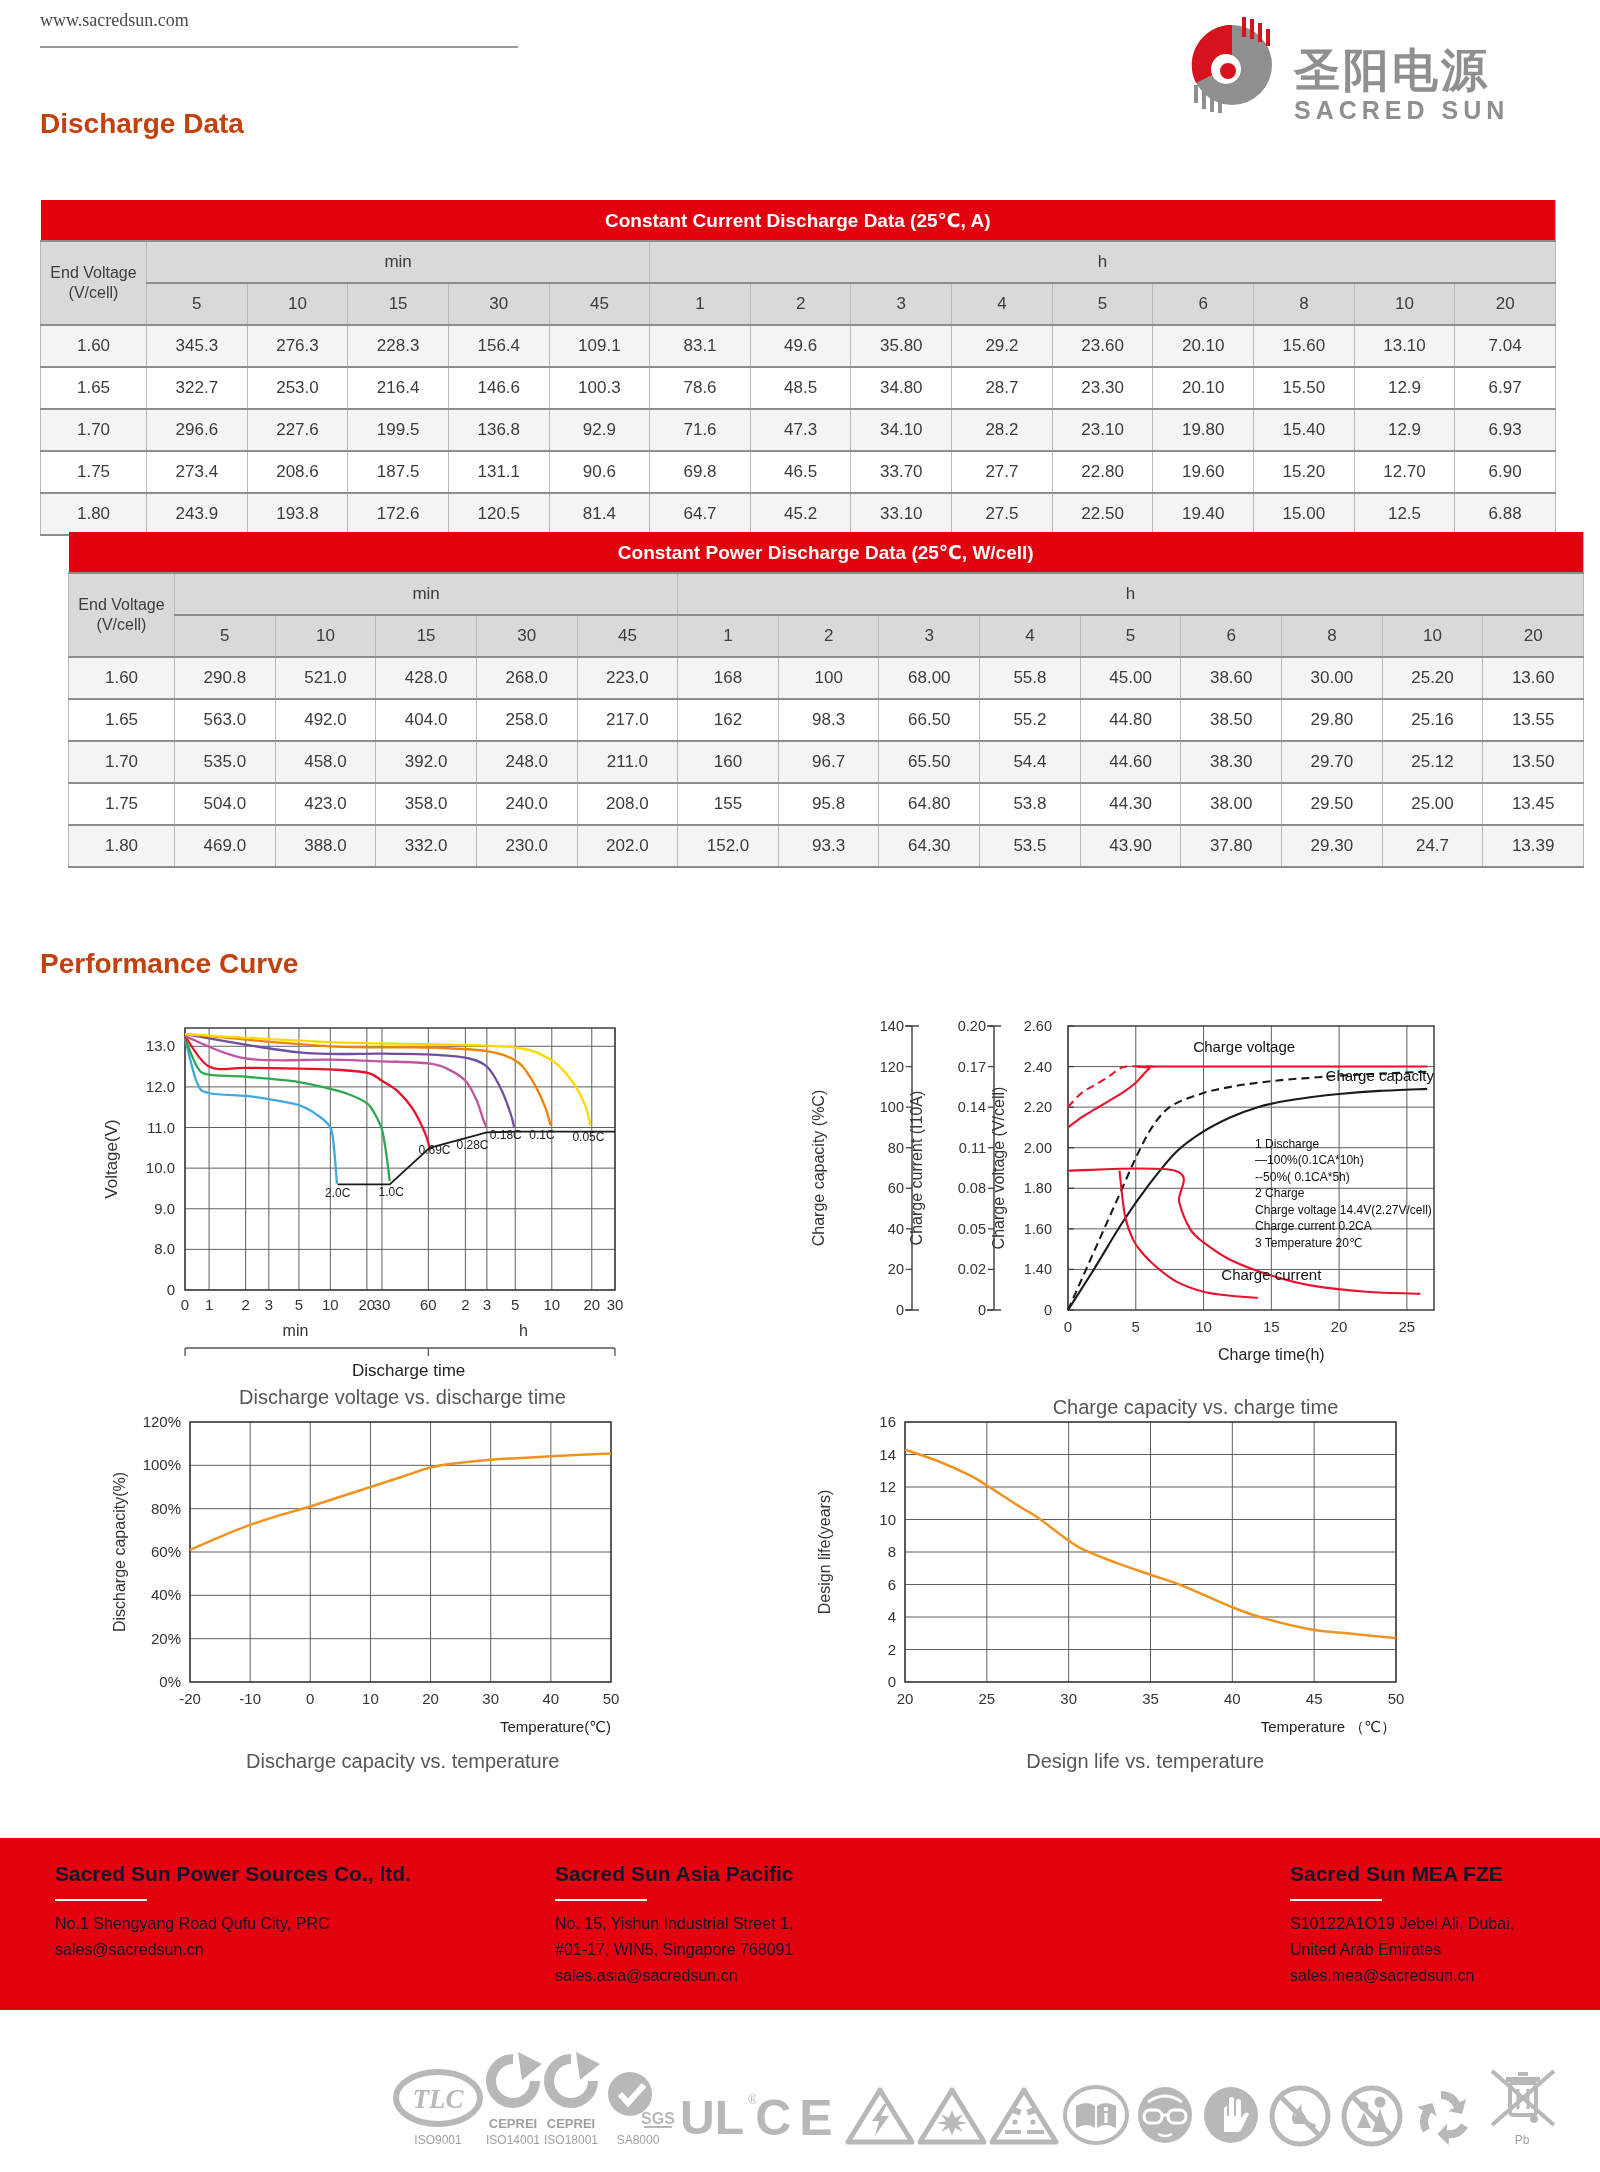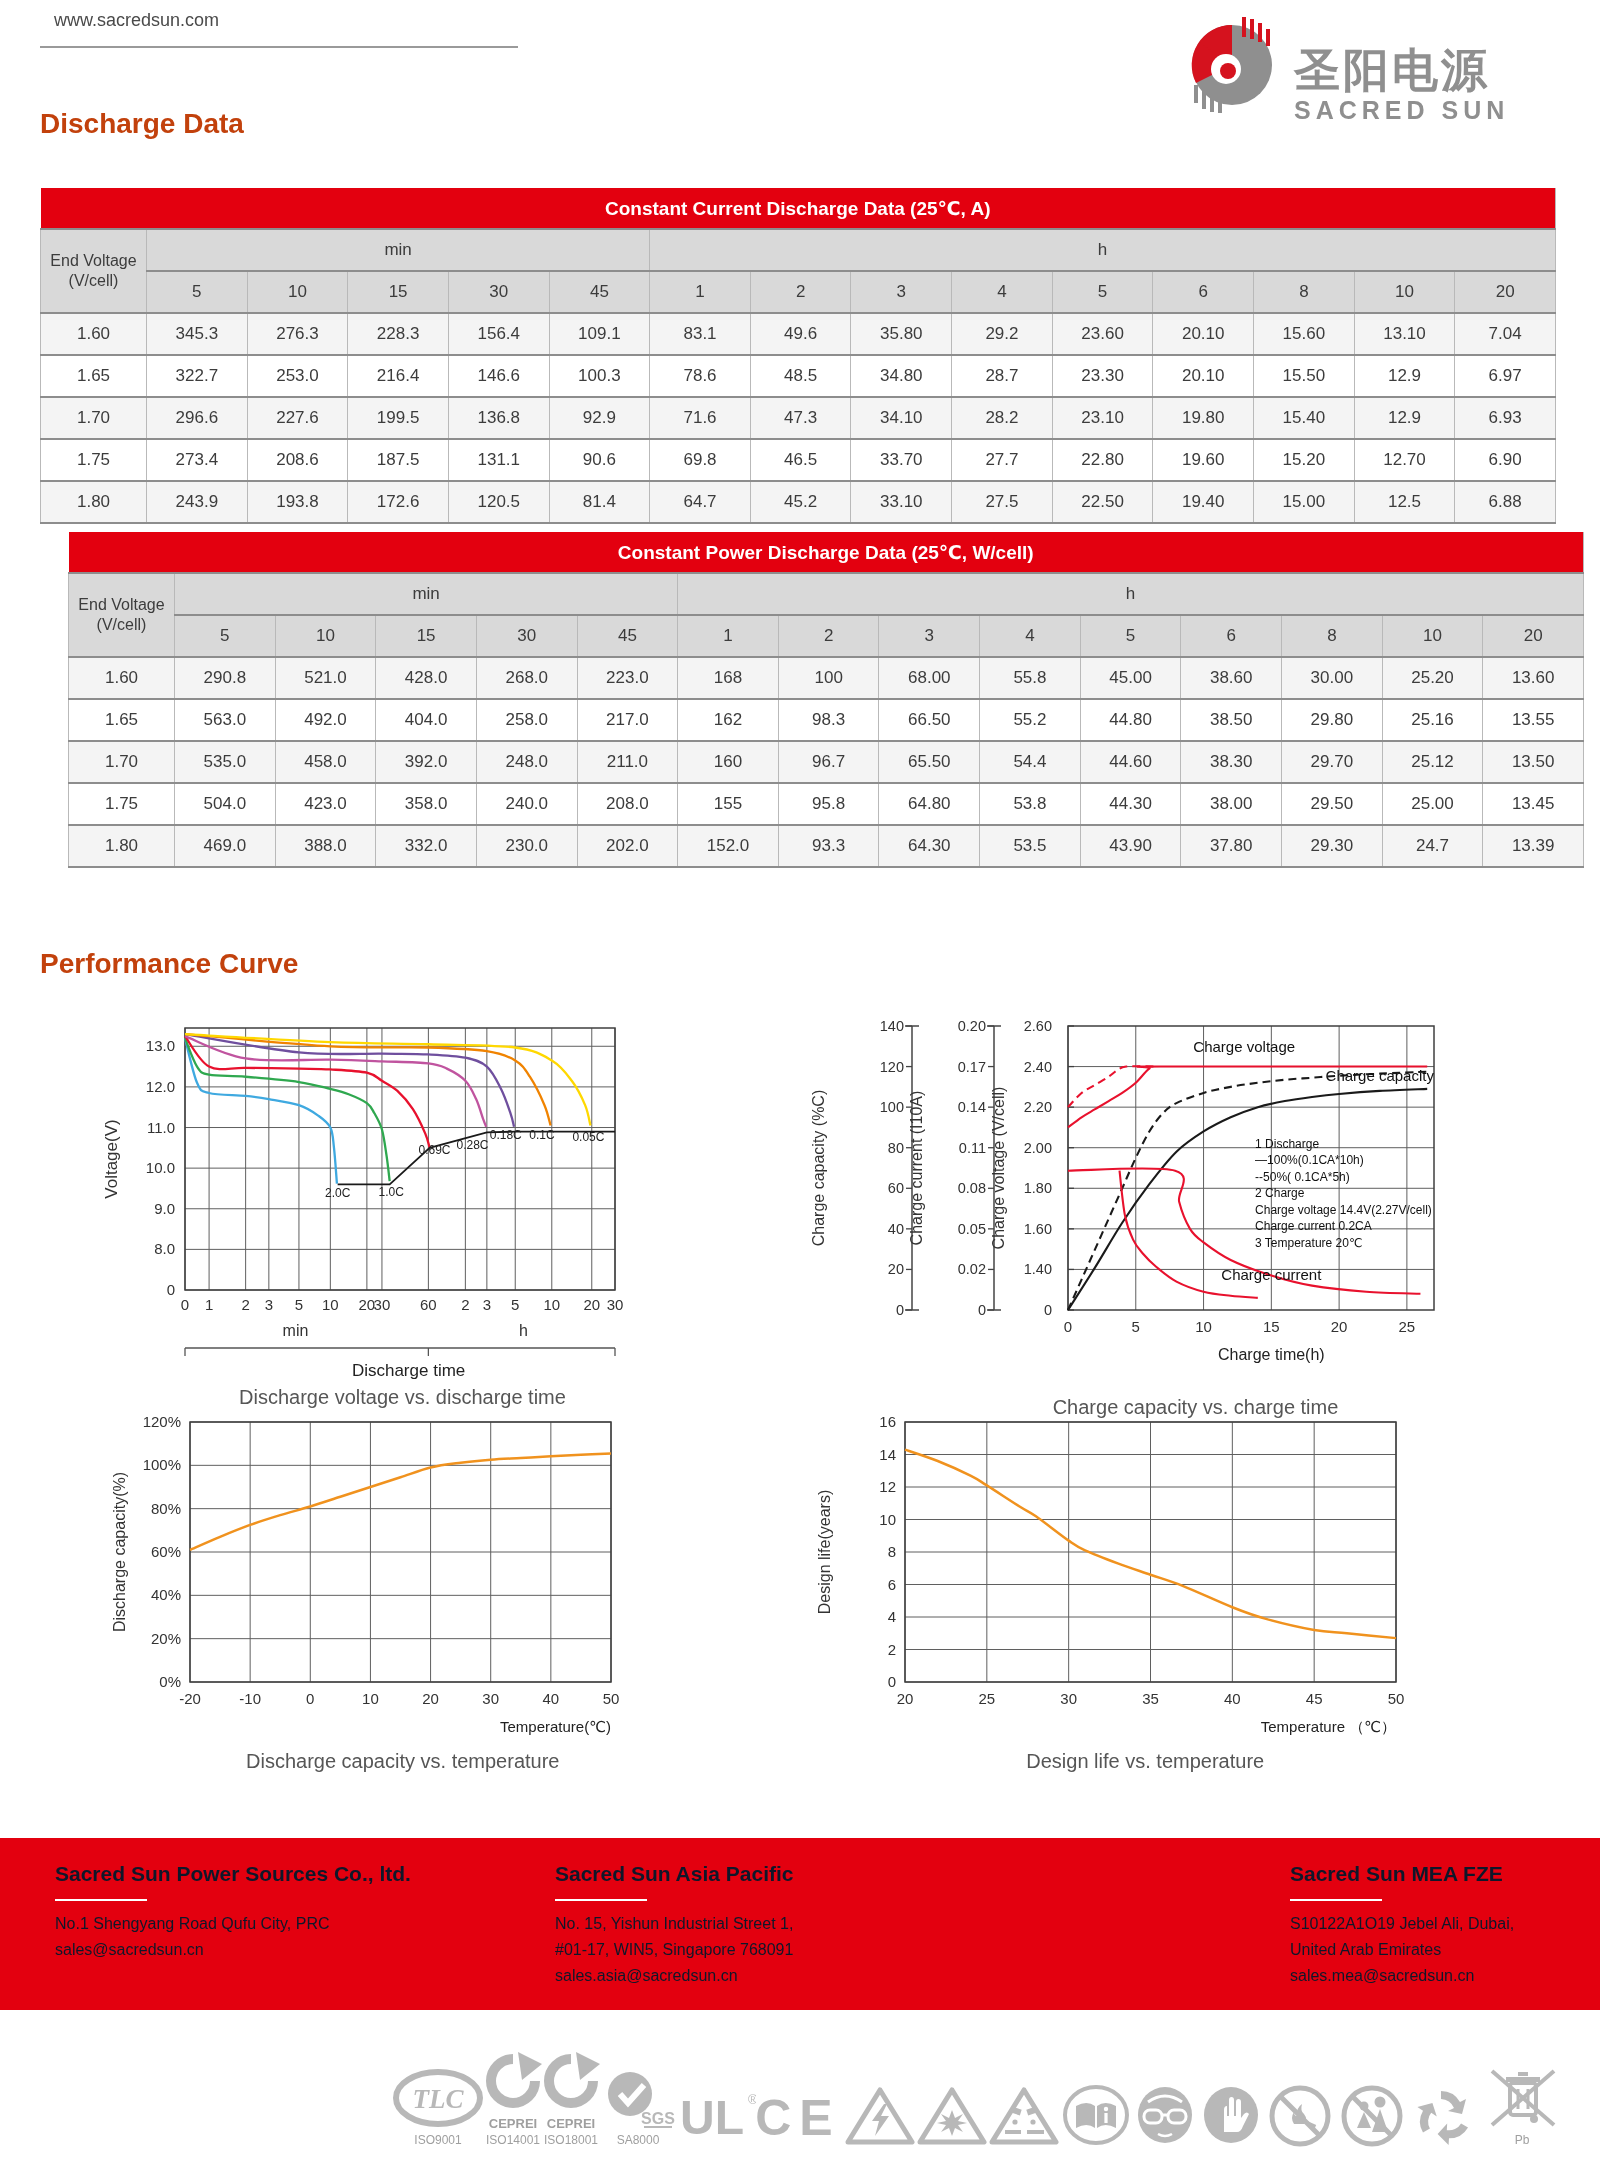--- a/index.html
+++ b/index.html
@@ -1,27 +1,27 @@
 <!DOCTYPE html>
 <html><head>
 <meta charset="utf-8">
 <style>
   html,body{margin:0;padding:0;background:#fff;}
   .page{position:relative;width:1600px;height:2172px;background:#fff;overflow:hidden;
         font-family:"Liberation Sans","DejaVu Sans",sans-serif;}
-  .site-url{position:absolute;left:54px;top:10px;font-size:18px;color:#4a4a4a;}
+  .site-url{position:absolute;left:40px;top:10px;font-size:18px;color:#4a4a4a;font-family:Liberation Serif, serif;}
   .url-line{position:absolute;left:40px;top:46px;width:478px;height:2px;background:#9a9a9a;}
   .logo{position:absolute;left:1182px;top:2px;display:flex;align-items:center;gap:12px;}
   .logo-text{display:flex;flex-direction:column;}
   .logo-cn{font-size:46px;font-weight:700;color:#8f8f8f;letter-spacing:3px;line-height:1.05;margin-top:44px;}
   .logo-en{font-size:25px;font-weight:700;color:#8f8f8f;letter-spacing:5px;margin-top:2px;}
   .sec-title{position:absolute;left:40px;font-size:28px;font-weight:700;color:#c2410c;margin:0;}
   #sec-discharge{top:108px;}
   #sec-curve{top:948px;}
-  #t1{position:absolute;left:40px;top:188px;border-radius:21px;}
+  #t1{position:absolute;left:40px;top:200px;border-radius:21px;}
   #t2{position:absolute;left:40px;top:532px;padding-left:28px;}
   table.dt{border-collapse:collapse;table-layout:fixed;width:1516px;font-size:17px;color:#3c3c3c;}
   .dt th,.dt td{border-left:1px solid #b9b9b9;border-top:2px solid #8d8d8d;text-align:center;
                 padding:0;height:40px;font-weight:400;}
   .dt tr>*:last-child{border-right:1px solid #b9b9b9;}
   .dt tbody tr:last-child td{border-bottom:2px solid #8d8d8d;}
   .dt .tbar{background:#e3000f;color:#fff;font-weight:700;font-size:19px;border:none;height:40px;}
   .dt thead th.gray{background:#d9d9d9;font-weight:400;}
   .dt thead th.corner{font-size:16px;line-height:1.22;padding:2px;}
   .dt tbody tr:nth-child(odd) td{background:#f4f4f4;}

